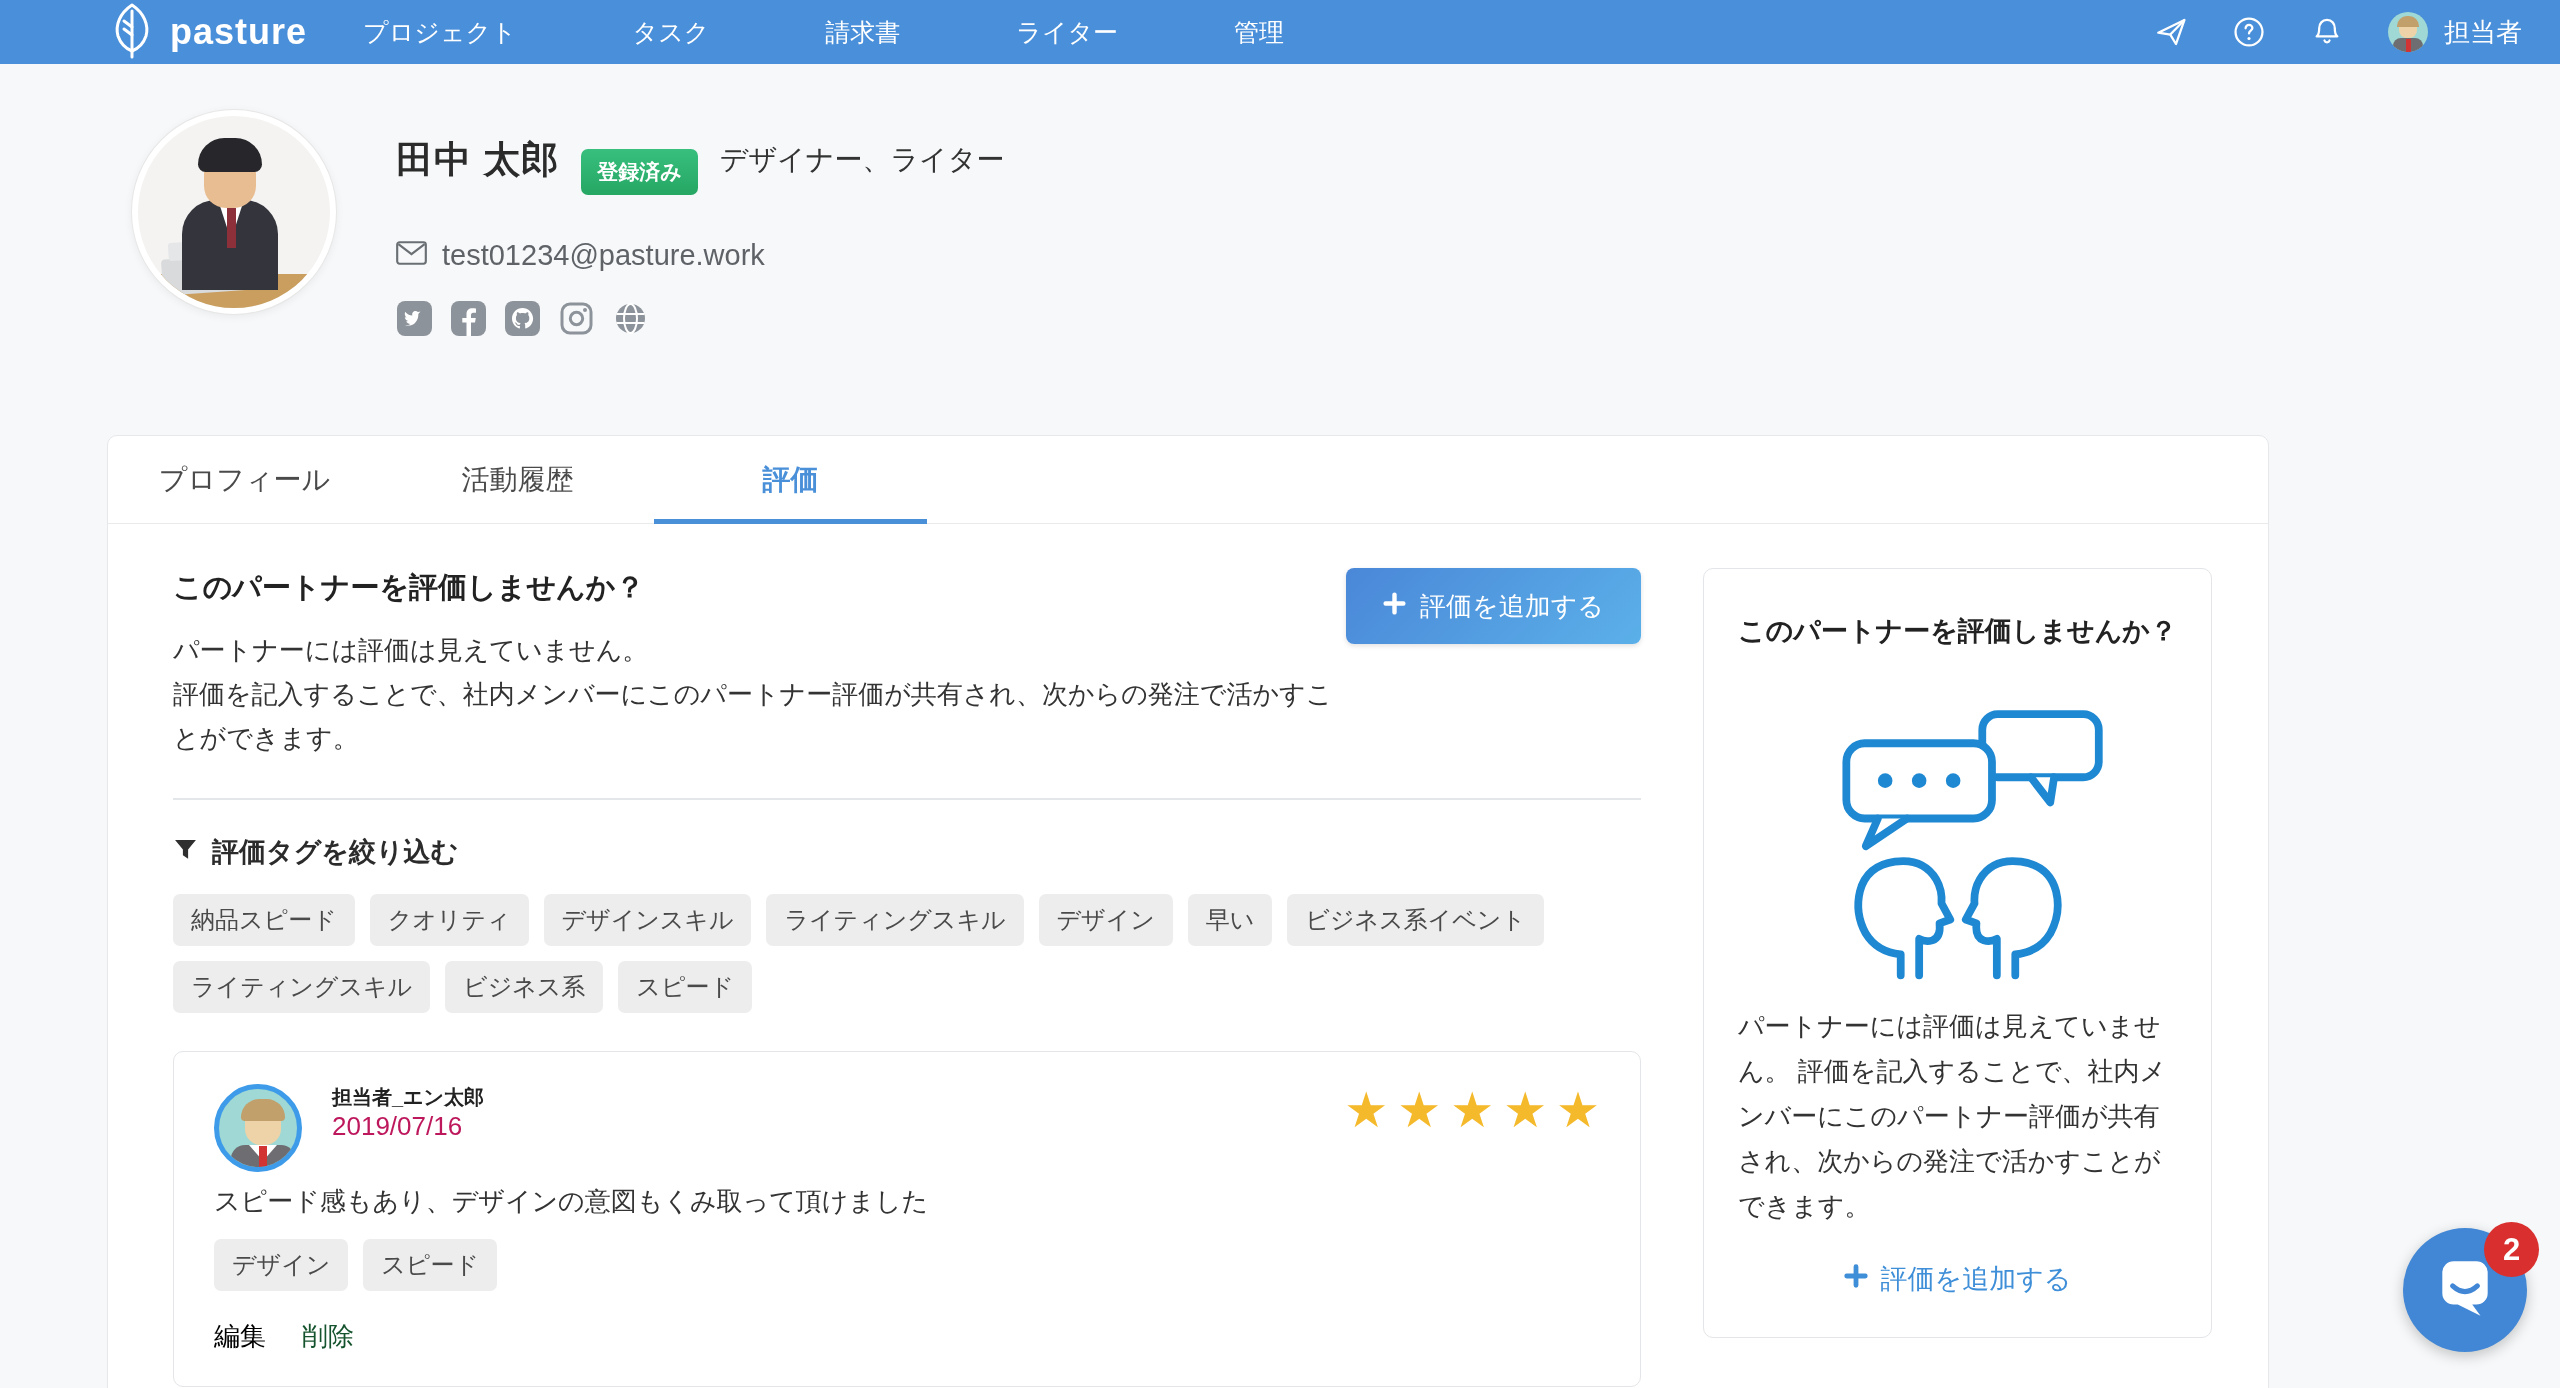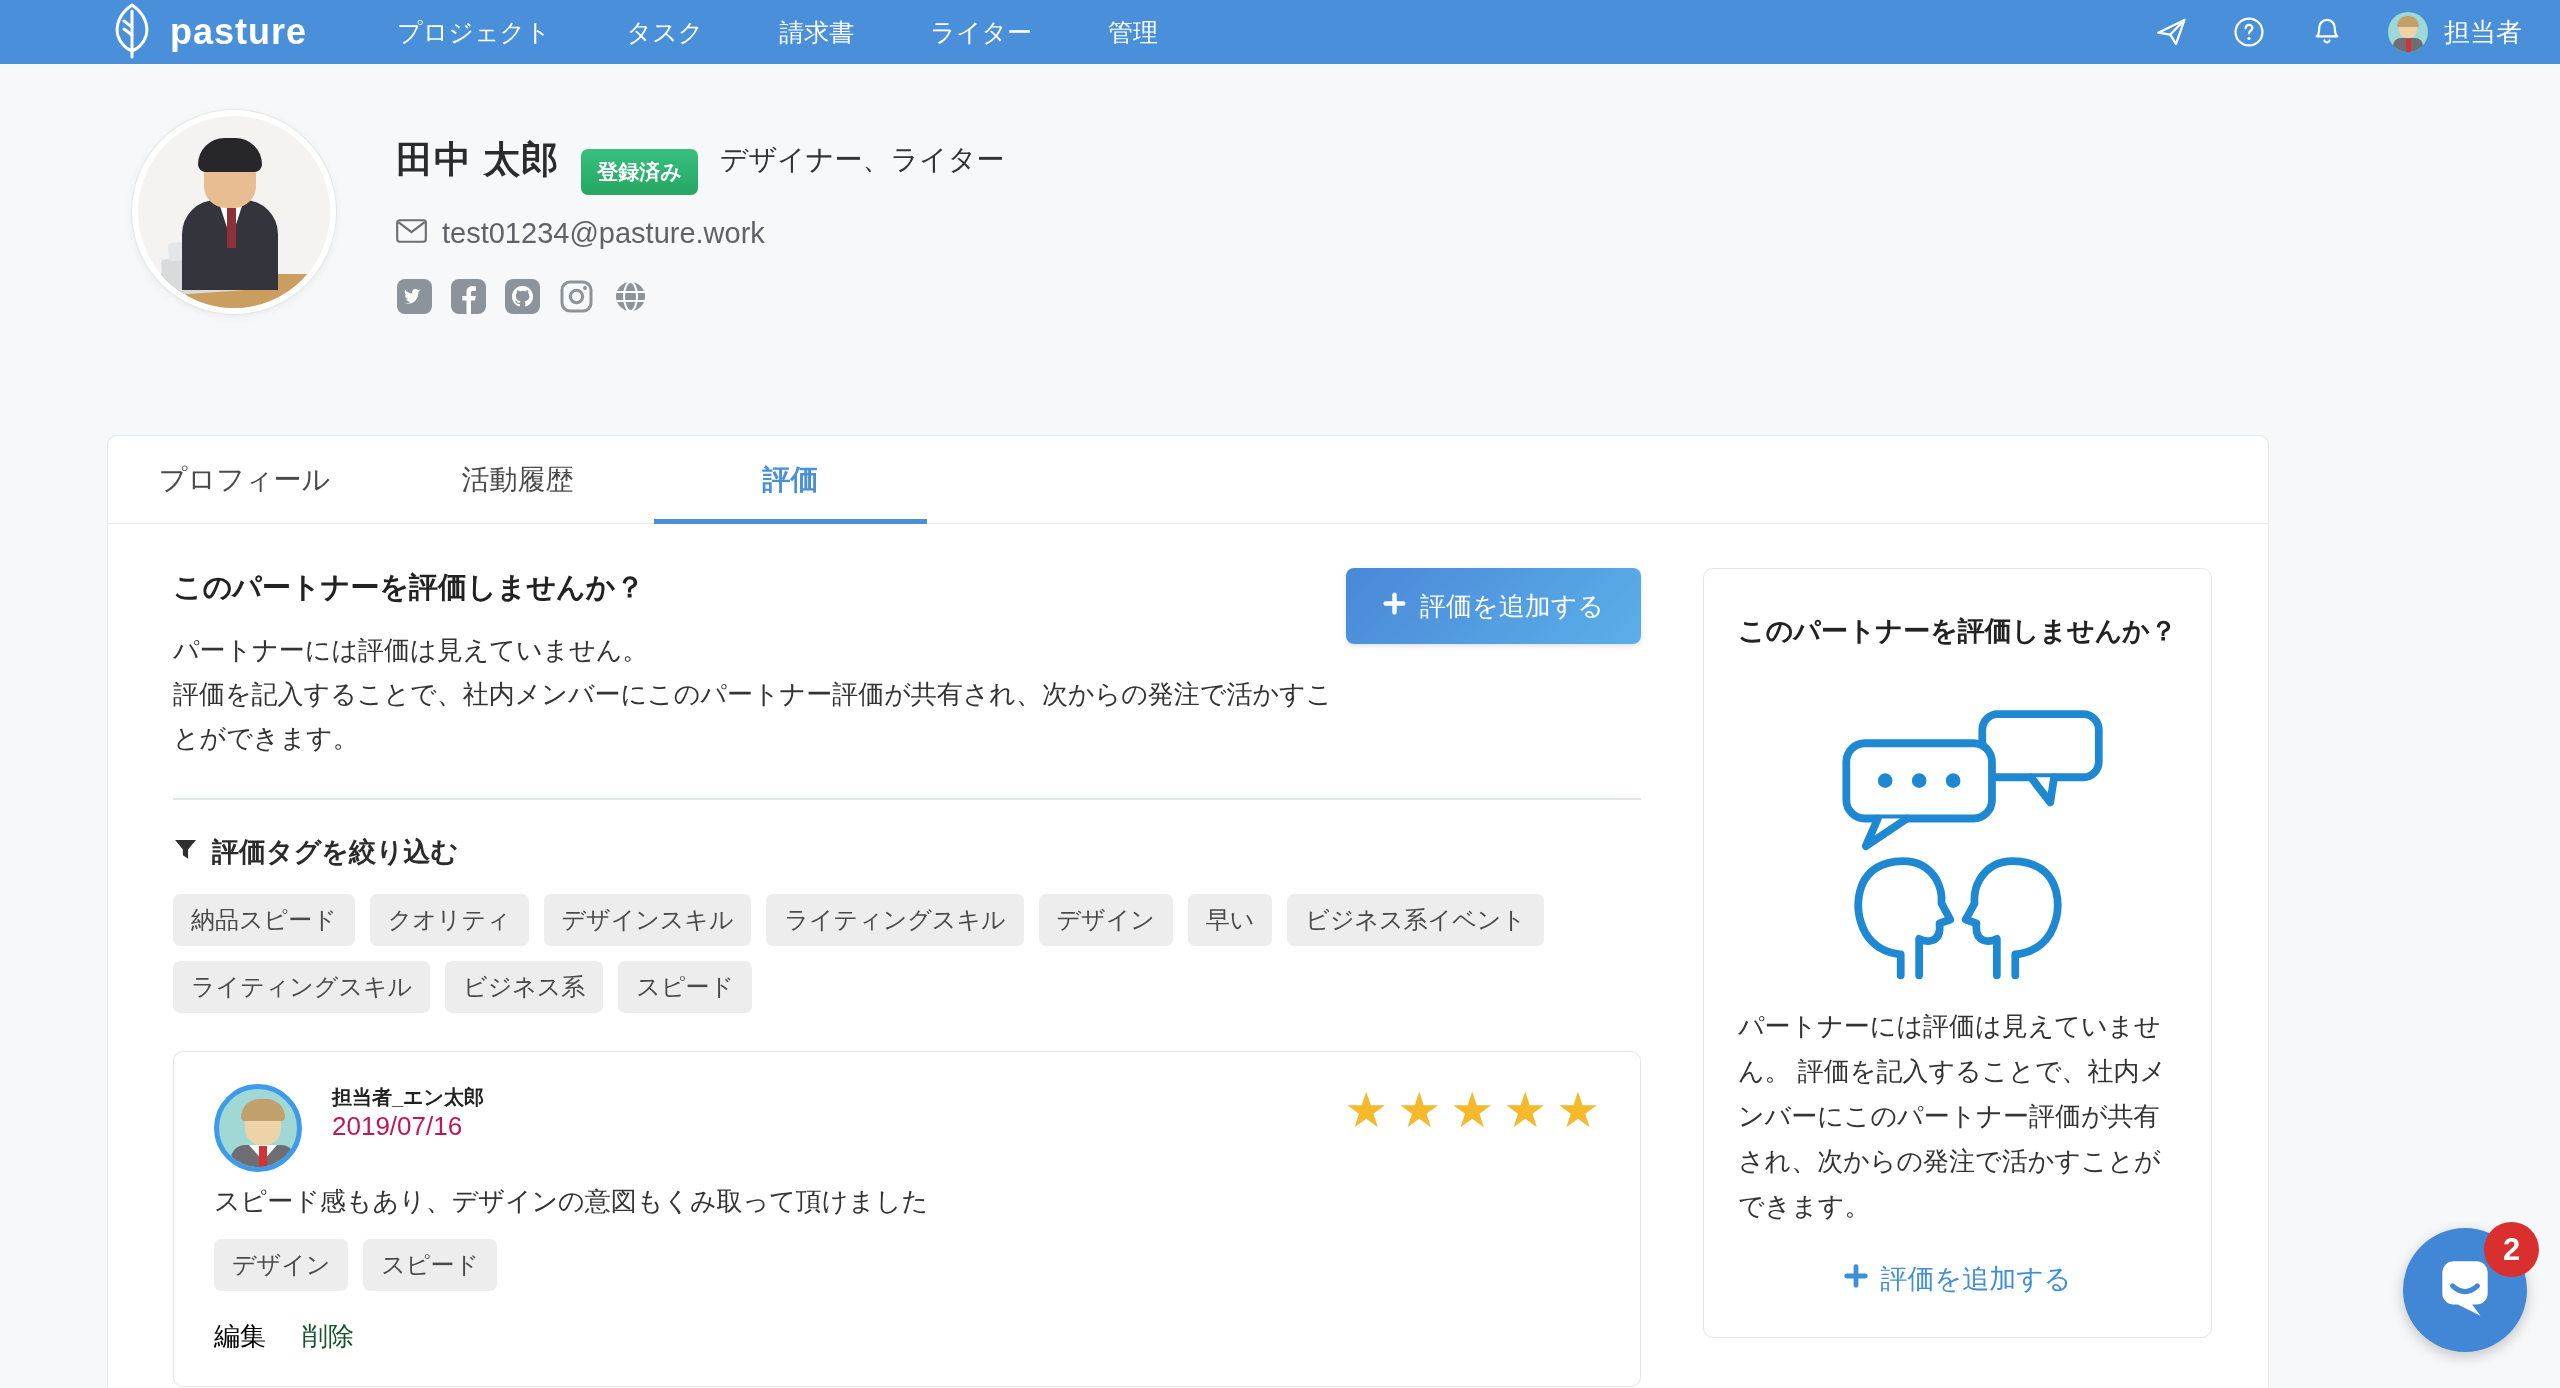--- a/index.html
+++ b/index.html
@@ -9,21 +9,21 @@
     background:#f7f8f9; color:#333; position:relative;
   }
 
   
   .navbar {
     height:64px; background:#4a8fd9; display:flex; align-items:center;
     padding:0 38px 0 110px;
   }
   .brand { display:flex; align-items:center; gap:16px; }
   .brand-title { color:#fff; font-size:36px; font-weight:bold; letter-spacing:1px; }
-  .nav-links { display:flex; gap:76px; margin-left:90px; }
+  .nav-links { display:flex; gap:116px; margin-left:56px; }
   .nav-link { color:#fff; font-size:25px; cursor:pointer; white-space:nowrap; }
   .nav-right { margin-left:auto; display:flex; align-items:center; gap:44px; }
   .nav-icon { width:34px; height:34px; display:flex; align-items:center; justify-content:center; cursor:pointer; }
   .nav-user { display:flex; align-items:center; gap:16px; cursor:pointer; }
   .nav-avatar {
     width:40px; height:40px; border-radius:50%; background:#9fd8d4;
     position:relative; overflow:hidden;
   }
   .nav-avatar .f { position:absolute; left:11px; top:7px; width:18px; height:19px; border-radius:8px; background:#eed3a8; }
   .nav-avatar .h { position:absolute; left:9px; top:4px; width:22px; height:11px; border-radius:10px 10px 0 0; background:#c2a06b; }
@@ -48,21 +48,21 @@
   .profile-photo .laptop:after { content:""; position:absolute; left:8px; top:-16px; width:92px; height:18px; background:#e4e6e8; border-radius:3px; }
 
   .profile-info { padding-top:14px; }
   .profile-name-row { display:flex; align-items:center; gap:22px; }
   .profile-name { font-size:37px; font-weight:bold; color:#2b2b2b; letter-spacing:1px; }
   .profile-badge {
     background:linear-gradient(180deg,#38bf7e,#26a763); color:#fff;
     font-size:21px; font-weight:bold; padding:9px 16px; border-radius:7px;margin-top:25px;
   }
   .profile-roles { font-size:28px; color:#333; }
-  .profile-email { display:flex; align-items:center; gap:15px; margin-top:22px; font-size:29px; color:#5f6368; }
+  .profile-email { display:flex; align-items:center; gap:15px; margin-top:44px; font-size:29px; color:#5f6368; }
   .profile-social { display:flex; align-items:center; gap:17px; margin-top:28px; }
   .social-icon { width:37px; height:37px; cursor:pointer; }
 
   
   .main-card {
     position:absolute; left:107px; top:435px; width:2162px; height:968px;
     background:#fff; border:1px solid #e6e8ea; border-radius:10px; overflow:hidden;
   }
   .tabs { display:flex; height:88px; border-bottom:1px solid #e8eaec; }
   .tab {

